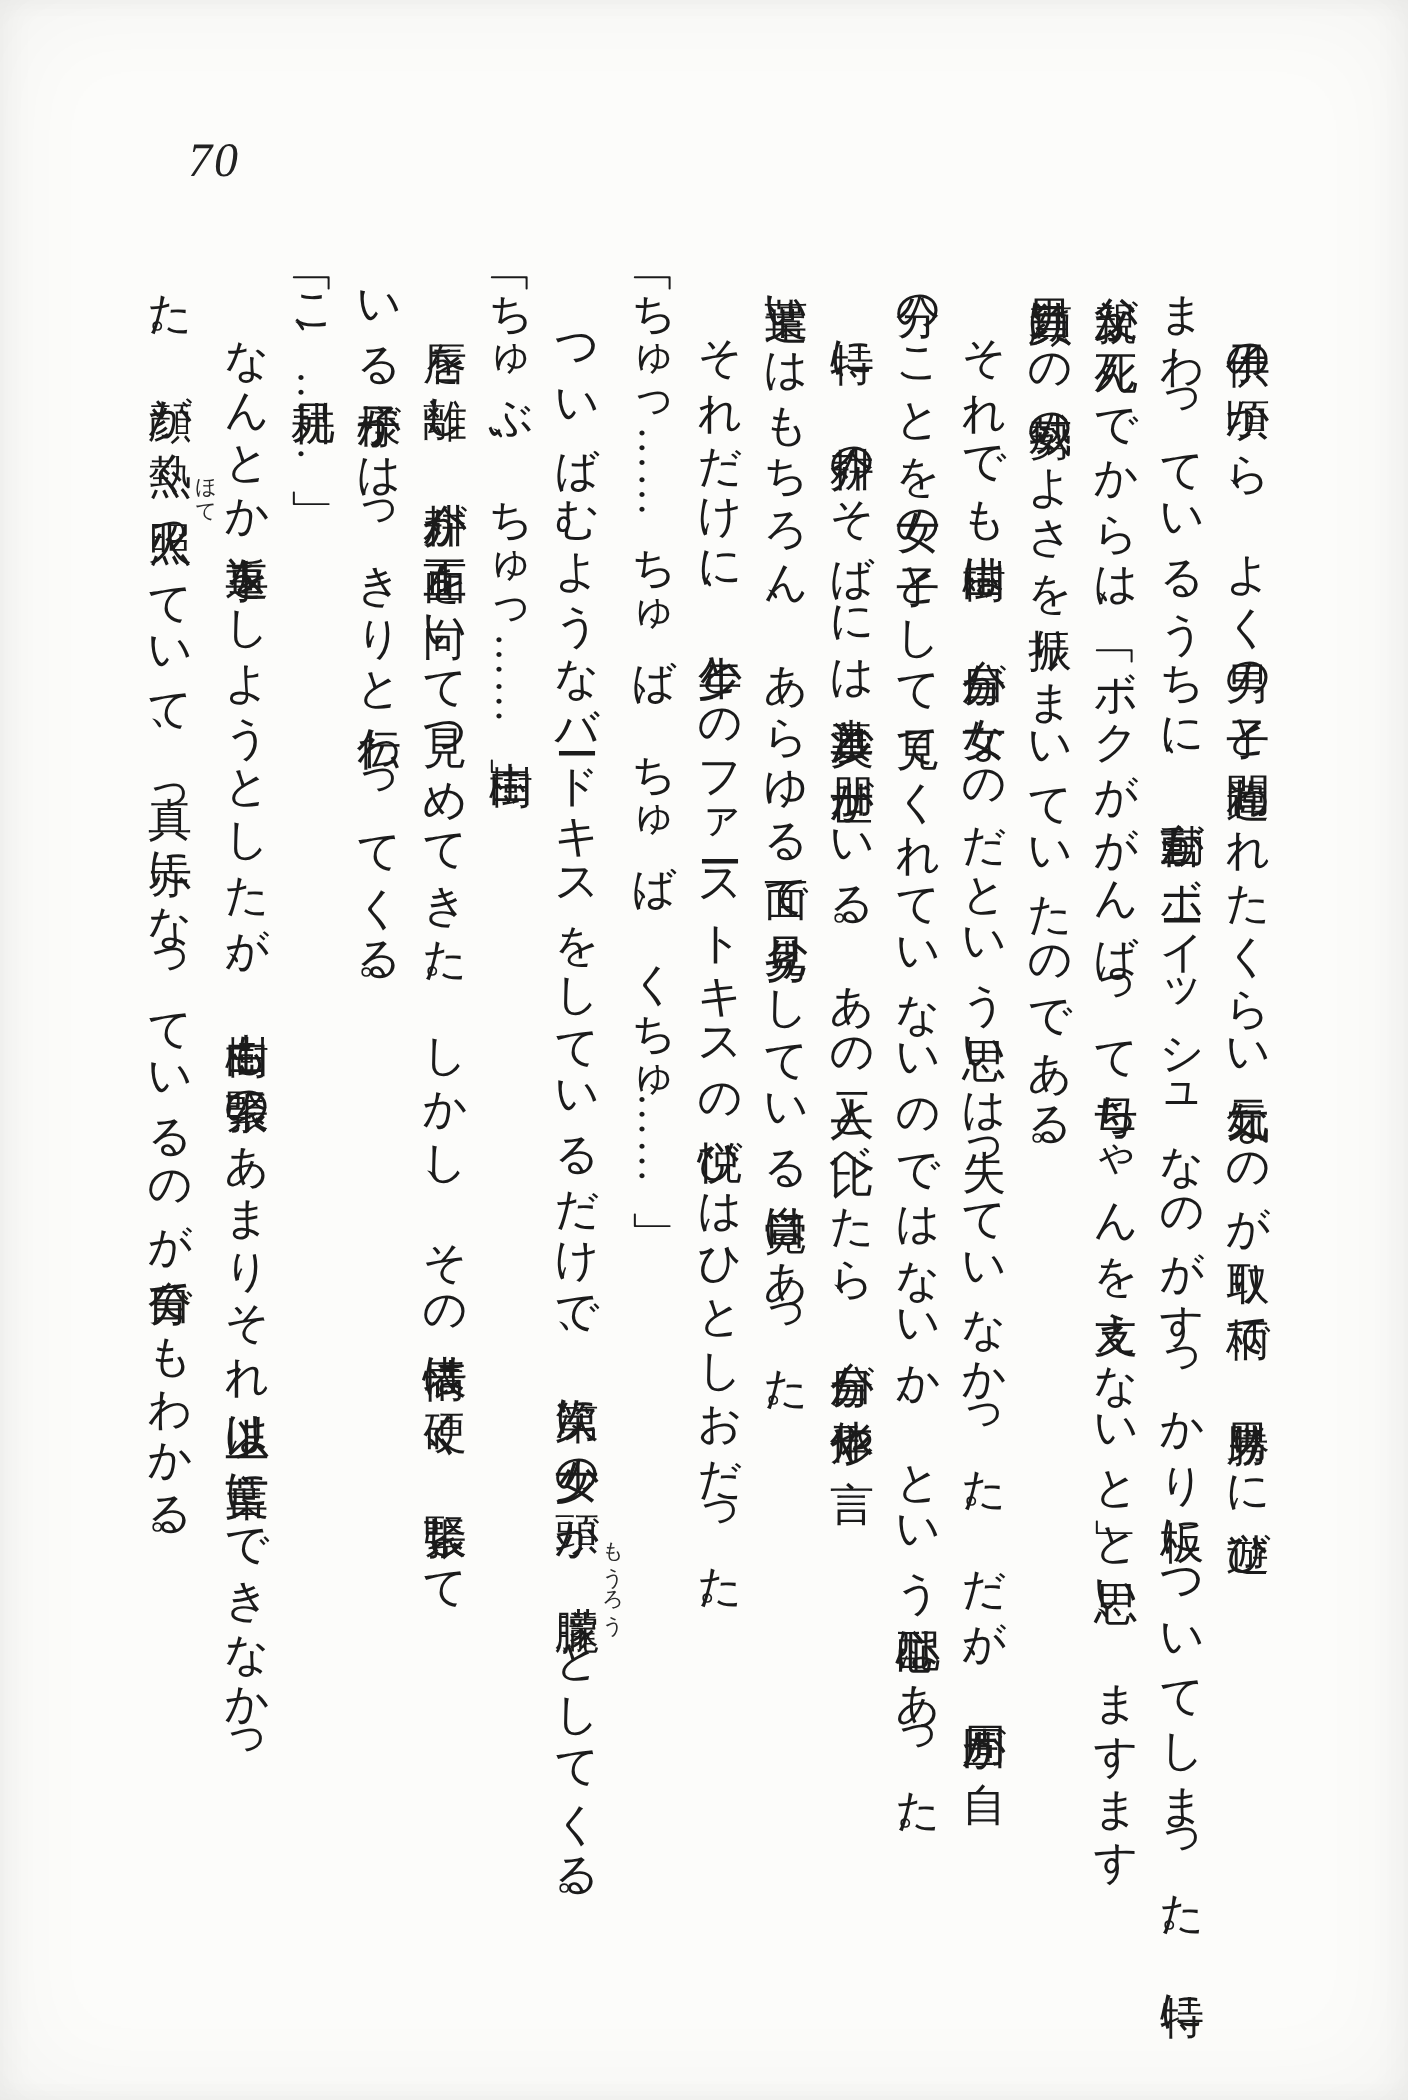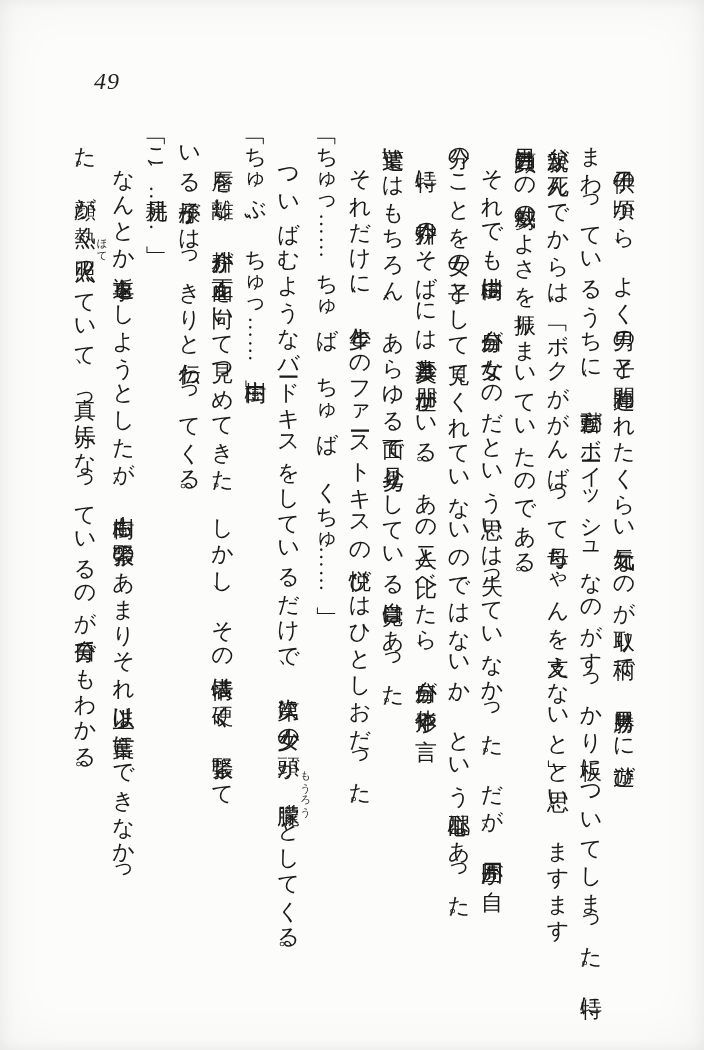--- a/index.html
+++ b/index.html
@@ -63,21 +63,21 @@
     font-size: 10.5px;
     letter-spacing: 0;
     line-height: 1;
     color: #2a2a2a;
   }
 </style>
 </head>
 <body>
 
 <div class="page">
-  <div class="page-number">49</div>
+  <div class="page-number">70</div>
   <div class="text-columns">
       <div class="line indent">子供の頃から、よく男の子と間違われたくらい元気なのが取り柄で、男勝りに遊び</div>
       <div class="line">まわっているうちに、言動がボーイッシュなのがすっかり板についてしまった。特に</div>
       <div class="line">父親が死んでからは、「ボクががんばって母ちゃんを支えないと」と思い、ますます</div>
       <div class="line">男顔負けの威勢のよさを振りまいていたのである。</div>
       <div class="line indent">それでも由樹は、自分が女なのだという思いは失っていなかった。だが、周囲が自</div>
       <div class="line">分のことを女の子として見てくれていないのではないか、という心配はあった。</div>
       <div class="line indent">特に、耕介のそばには真沙美と朋世がいる。あの二人と比べたら、自分が体形や言</div>
       <div class="line">葉遣いはもちろん、あらゆる面で見劣りしている自覚はあった。</div>
       <div class="line indent">それだけに、少年とのファーストキスの悦びはひとしおだった。</div>

